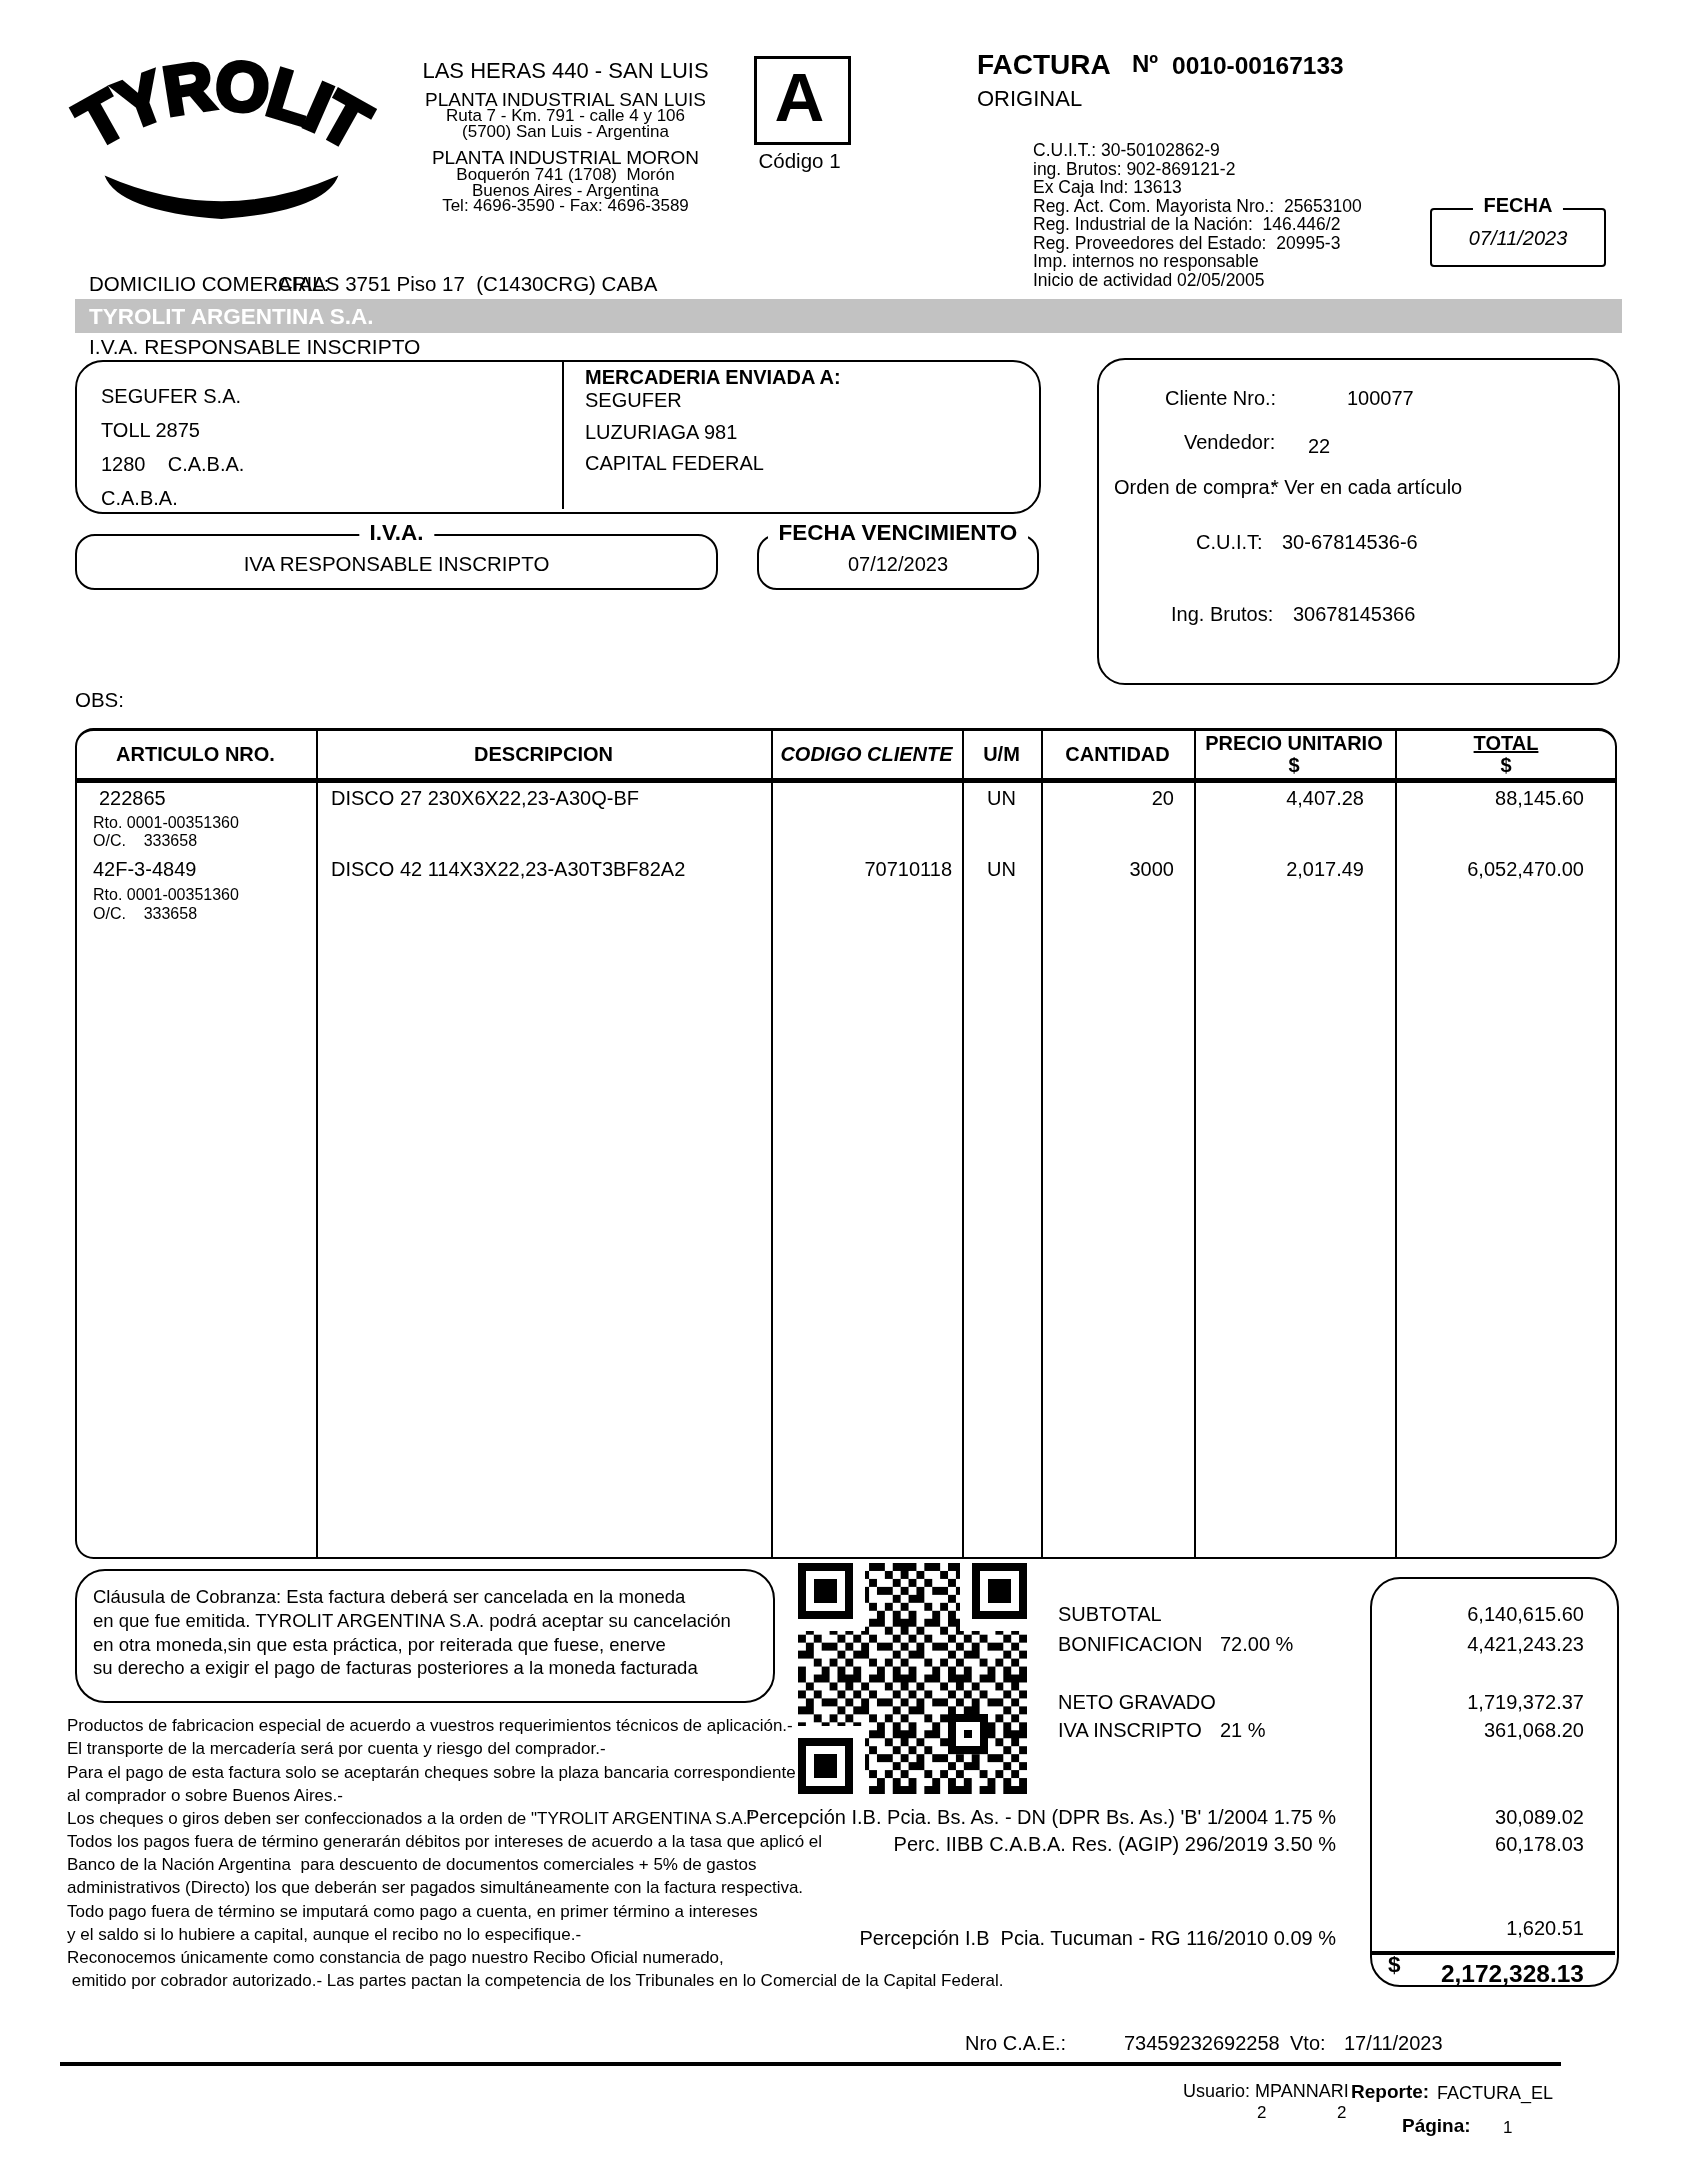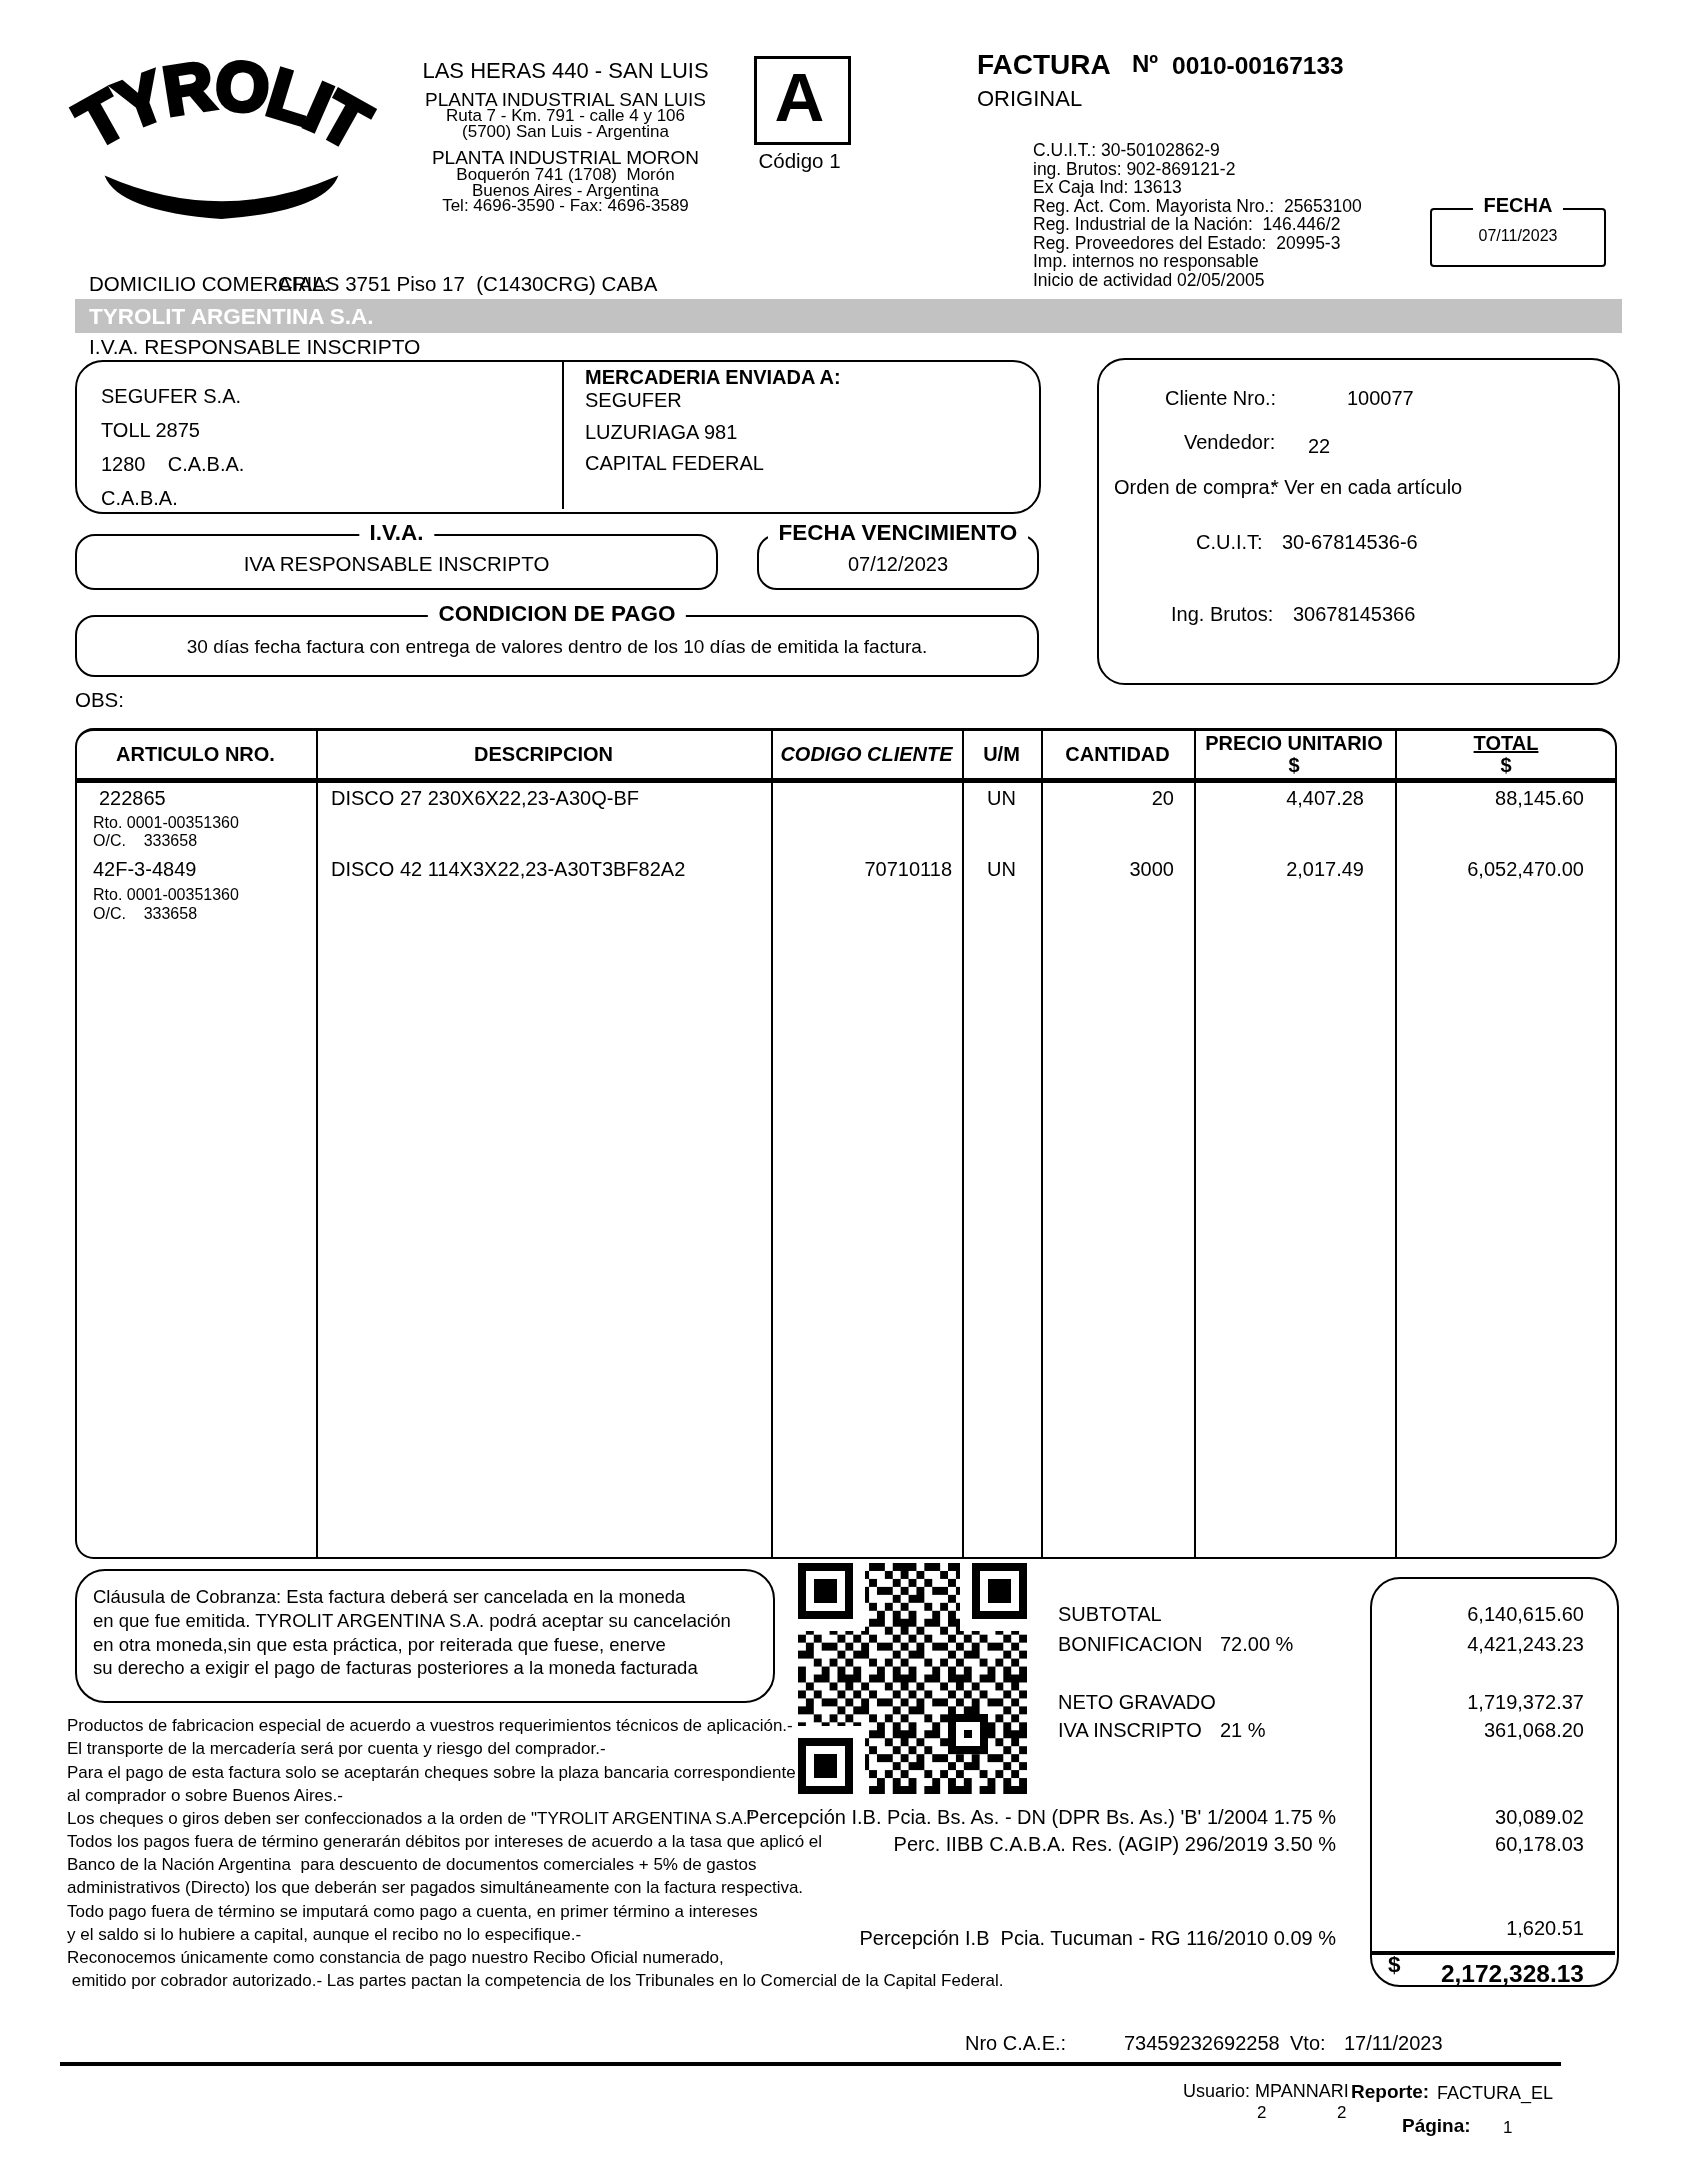--- a/index.html
+++ b/index.html
@@ -54,21 +54,21 @@
   <div class="t" style="left:1033px;top:159px;font-size:17.5px;">ing. Brutos: 902-869121-2</div>
   <div class="t" style="left:1033px;top:177px;font-size:17.5px;">Ex Caja Ind: 13613</div>
   <div class="t" style="left:1033px;top:196px;font-size:17.5px;">Reg. Act. Com. Mayorista Nro.:  25653100</div>
   <div class="t" style="left:1033px;top:214px;font-size:17.5px;">Reg. Industrial de la Nación:  146.446/2</div>
   <div class="t" style="left:1033px;top:233px;font-size:17.5px;">Reg. Proveedores del Estado:  20995-3</div>
   <div class="t" style="left:1033px;top:251px;font-size:17.5px;">Imp. internos no responsable</div>
   <div class="t" style="left:1033px;top:270px;font-size:17.5px;">Inicio de actividad 02/05/2005</div>
 
   <div class="box sq" style="left:1430px;top:208px;width:172px;height:55px;border-width:2.6px;">
     <div class="chip" style="font-size:20px;">FECHA</div>
-    <div class="t c" style="left:0;top:17px;width:100%;font-size:16px;">07/11/2023</div>
+    <div class="t c" style="left:0;top:17px;width:100%;font-size:20px;font-style:italic;">07/11/2023</div>
   </div>
 
   <div class="t" style="left:89px;top:272px;font-size:20.5px;">DOMICILIO COMERCIAL:</div>
   <div class="t" style="left:278px;top:272px;font-size:20.5px;">ARIAS 3751 Piso 17  (C1430CRG) CABA</div>
 
   <div class="band" style="left:75px;top:299px;width:1547px;height:34px;"></div>
   <div class="t b" style="left:89px;top:304px;font-size:22.5px;color:#fff;">TYROLIT ARGENTINA S.A.</div>
   <div class="t" style="left:89px;top:335px;font-size:21px;">I.V.A. RESPONSABLE INSCRIPTO</div>
 
   <div class="box" style="left:75px;top:360px;width:962px;height:150px;"></div>
@@ -94,24 +94,20 @@
   <div class="t" style="left:1171px;top:603px;font-size:20px;">Ing. Brutos:</div>
   <div class="t" style="left:1293px;top:603px;font-size:20px;">30678145366</div>
 
   <div class="box" style="left:75px;top:534px;width:639px;height:52px;border-radius:20px;">
     <div class="chip" style="font-size:22.5px;">I.V.A.</div>
     <div class="t c" style="left:0;top:16px;width:100%;font-size:20.5px;">IVA RESPONSABLE INSCRIPTO</div>
   </div>
   <div class="box" style="left:757px;top:534px;width:278px;height:52px;border-radius:20px;">
     <div class="chip" style="font-size:22.5px;">FECHA VENCIMIENTO</div>
     <div class="t c" style="left:0;top:17px;width:100%;font-size:20px;">07/12/2023</div>
-  </div>
-  <div class="box" style="left:75px;top:615px;width:960px;height:58px;border-radius:20px;">
-    <div class="chip" style="font-size:22.5px;">CONDICION DE PAGO</div>
-    <div class="t c" style="left:0;top:18.5px;width:100%;font-size:19px;">30 días fecha factura con entrega de valores dentro de los 10 días de emitida la factura.</div>
   </div>
   <div class="t" style="left:75px;top:688px;font-size:20.5px;">OBS:</div>
 
   <div style="position:absolute;left:75px;top:728px;width:1542px;height:831px;border:2px solid #000;border-top-width:3.3px;border-radius:18.5px;box-sizing:border-box;"></div>
   <div class="hline" style="left:77px;top:778px;width:1538px;height:4.6px;"></div>
   <div class="vline" style="left:316px;top:730px;height:827px;"></div>
   <div class="vline" style="left:771px;top:730px;height:827px;"></div>
   <div class="vline" style="left:962px;top:730px;height:827px;"></div>
   <div class="vline" style="left:1041px;top:730px;height:827px;"></div>
   <div class="vline" style="left:1194px;top:730px;height:827px;"></div>

